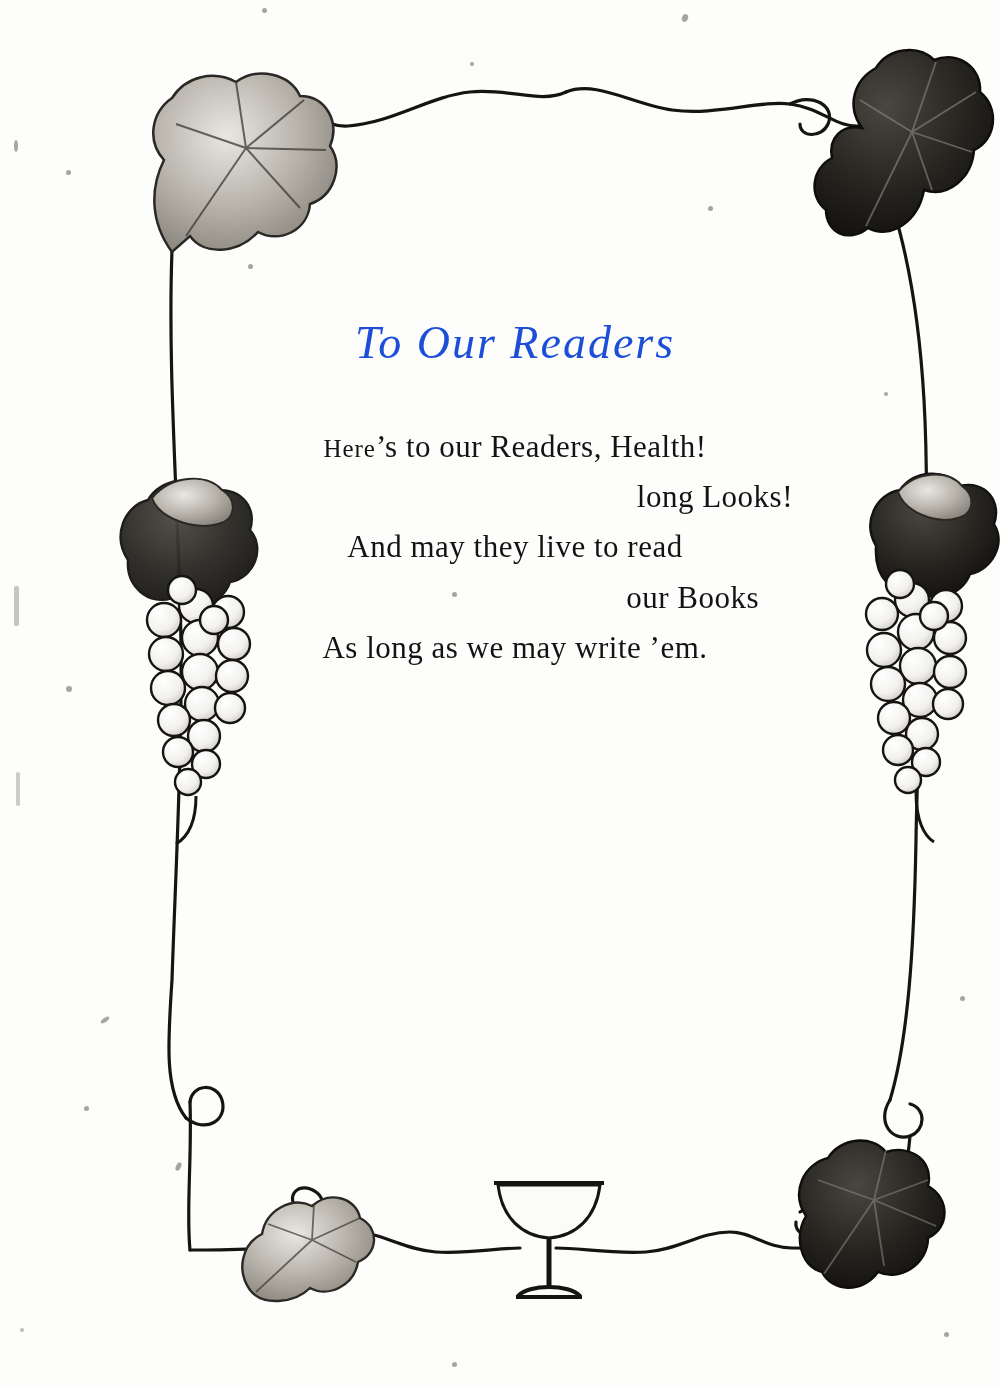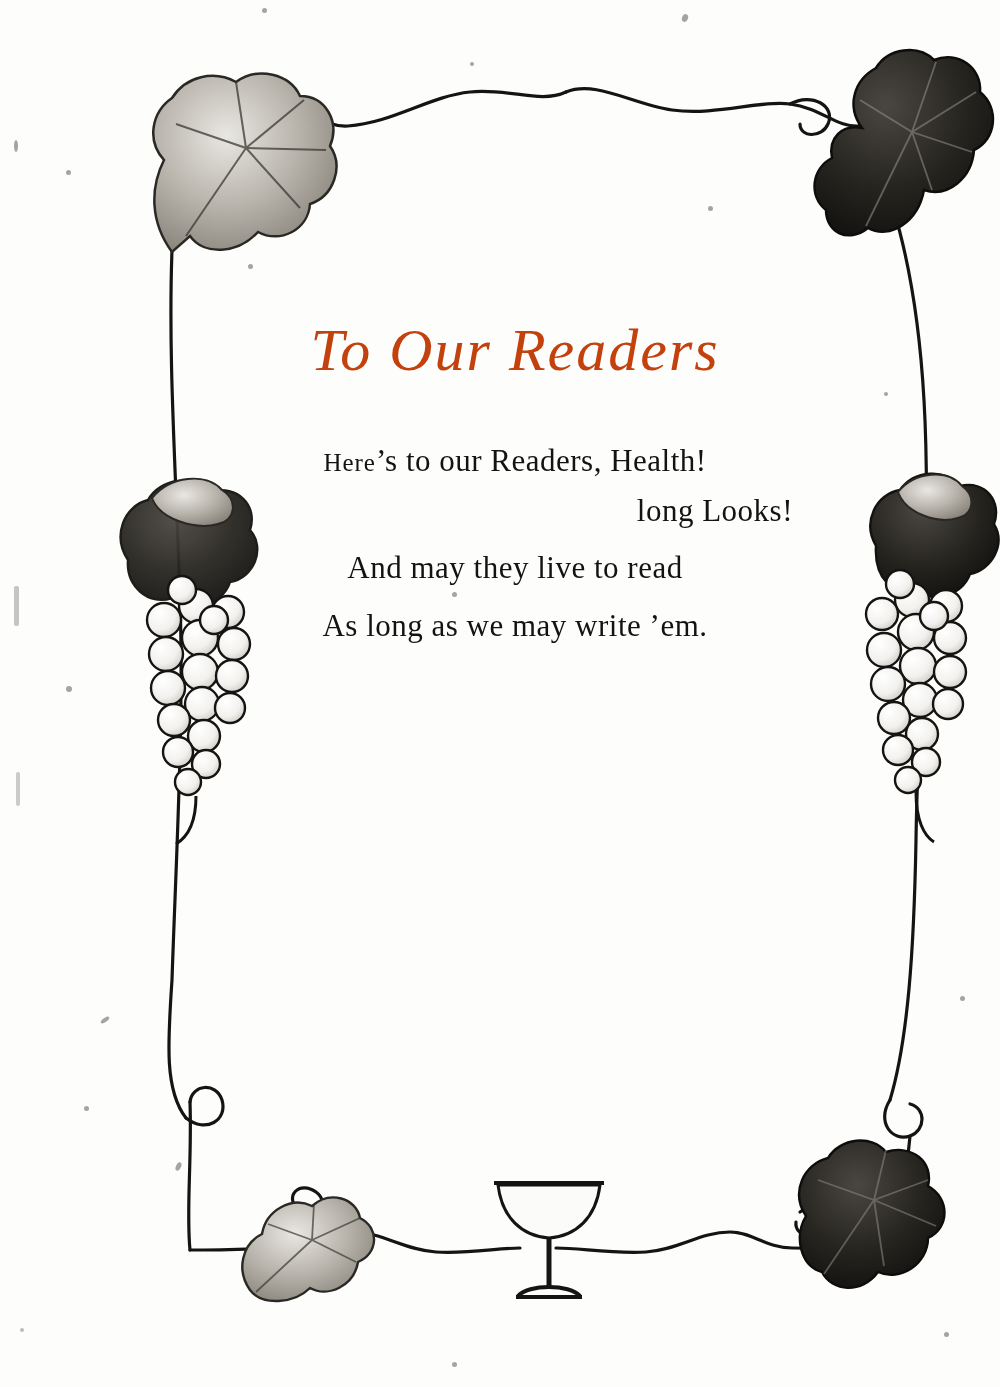--- a/index.html
+++ b/index.html
@@ -45,37 +45,37 @@
     position: absolute;
     left: 215px;
     top: 320px;
     width: 600px;
     text-align: center;
   }
 
   #poem-title {
     font-family: "Liberation Serif", serif;
     font-style: italic;
-    font-size: 60px;
+    font-size: 46px;
     letter-spacing: 2px;
-    color: #c2410c;
+    color: #1d4ed8;
     margin: 0 0 56px 0;
     line-height: 1;
     text-indent: 0;
     white-space: nowrap;
   }
 
   .line {
     font-size: 31px;
     line-height: 1.62;
     color: #131313;
     letter-spacing: .5px;
     white-space: nowrap;
   }
-  .line.center { text-align: center; margin-top: 7px; }
+  .line.center { text-align: center; }
   .line.right  { text-align: right; padding-right: 22px; }
   .line.indent-r { text-align: right; padding-right: 56px; }
   .smallcaps { font-size: 25px; letter-spacing: 1px; }
   .italic { font-style: italic; }
 
   
   .run { display: inline; }
 </style>
 </head>
 <body>
@@ -324,17 +324,18 @@
 
     <div class="line center">
       <span class="smallcaps run">Here</span><span class="run">’s to our Readers, Health!</span>
     </div>
 
     <div class="line right">long Looks!</div>
 
 
     <div class="line center">And may they live to read</div>
 
+    <div class="line indent-r">our Books</div>
 
     <div class="line center">As long as we may write ’em.</div>
   </div>
 
 </div>
 
 </body></html>

